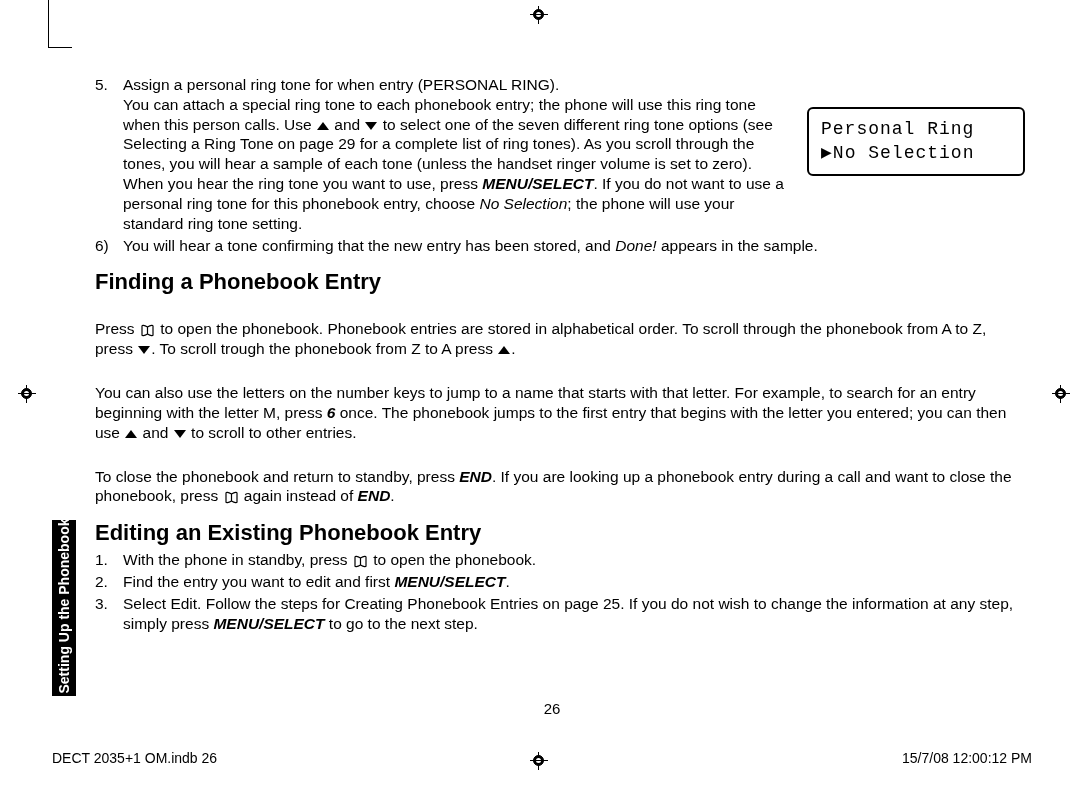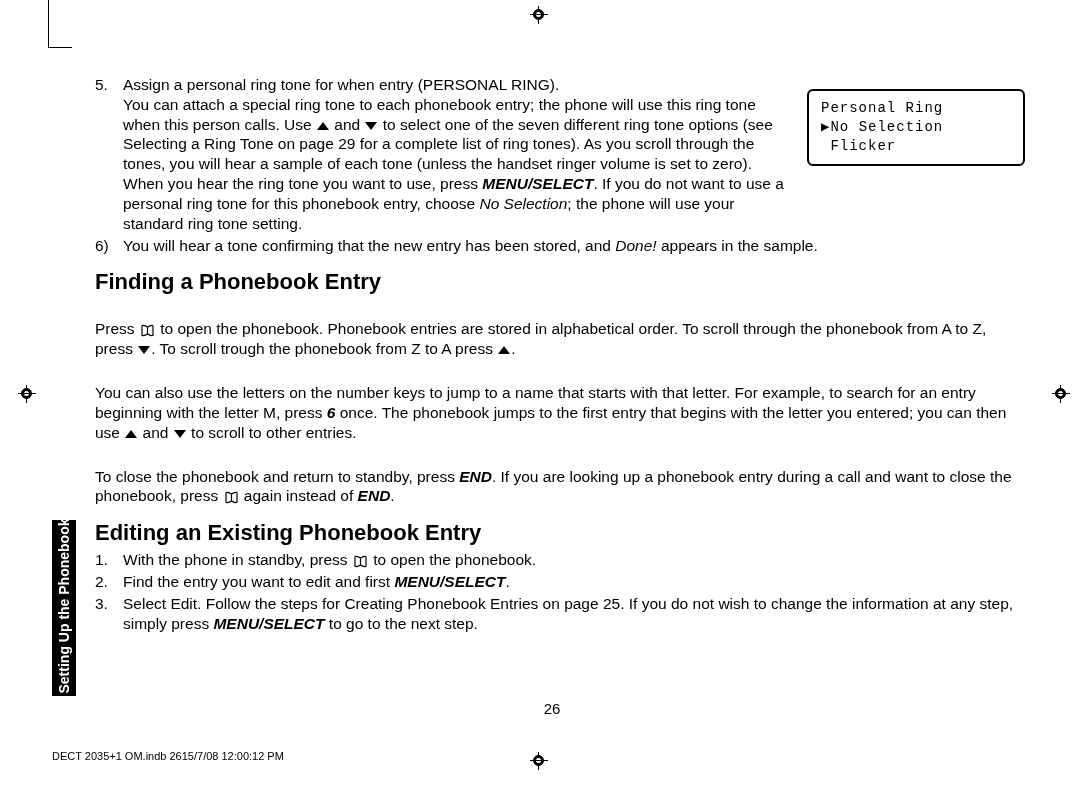--- a/index.html
+++ b/index.html
@@ -77,23 +77,23 @@
     border-radius:50%;
     background:#fff;
   }
 
   .lcd-box {
     float: right;
     width: 218px;
     border: 2px solid #000;
     border-radius: 6px;
     padding: 8px 12px;
-    margin: 14px 0 10px 18px;
+    margin: 32px 0 10px 18px;
     font-family: "Courier New", monospace;
-    font-size: 14px;
+    font-size: 18px;
     line-height: 1.35;
     letter-spacing: 1px;
   }
   .lcd-row { white-space: pre; }
 
   .list-block { margin-bottom: 12px; }
   .list-item {
     display: flex;
     font-size: 15.5px;
     line-height: 1.28;
@@ -146,22 +146,23 @@
     top: 700px;
     text-align: center;
     font-size: 15px;
   }
 
   .footer {
     position: absolute;
     left: 52px;
     top: 750px;
     width: 980px;
-    font-size: 11px;
+    font-size: 14px;
     display: flex;
+    justify-content: space-between;
     color: #000;
   }
 
   .tri-up, .tri-down {
     display: inline-block;
     width: 0; height: 0;
     vertical-align: middle;
     margin: 0 1px;
   }
   .tri-up {
@@ -211,21 +212,20 @@
 
 <div class="side-tab">
   <span>Setting Up the Phonebook</span>
 </div>
 
 <div class="page">
 
   <div class="lcd-box">
     <div class="lcd-row">Personal Ring</div>
     <div class="lcd-row">▶No Selection</div>
-    <div class="lcd-row"> Flicker</div>
   </div>
 
   <div class="list-block">
     <div class="list-item">
       <div class="num">5.</div>
       <div class="txt">
         <span>Assign a personal ring tone for when entry (PERSONAL RING).</span>
         <span class="indent">
           <span>You can attach a special ring tone to each phonebook entry; the phone will use this ring tone when this person calls. Use </span><span class="tri-up"></span><span> and </span><span class="tri-down"></span><span> to select one of the seven different ring tone options (see Selecting a Ring Tone on page 29 for a complete list of ring tones). As you scroll through the tones, you will hear a sample of each tone (unless the handset ringer volume is set to zero). When you hear the ring tone you want to use, press </span><b><i>MENU/SELECT</i></b><span>. If you do not want to use a personal ring tone for this phonebook entry, choose </span><i>No Selection</i><span>; the phone will use your standard ring tone setting.</span>
         </span>

